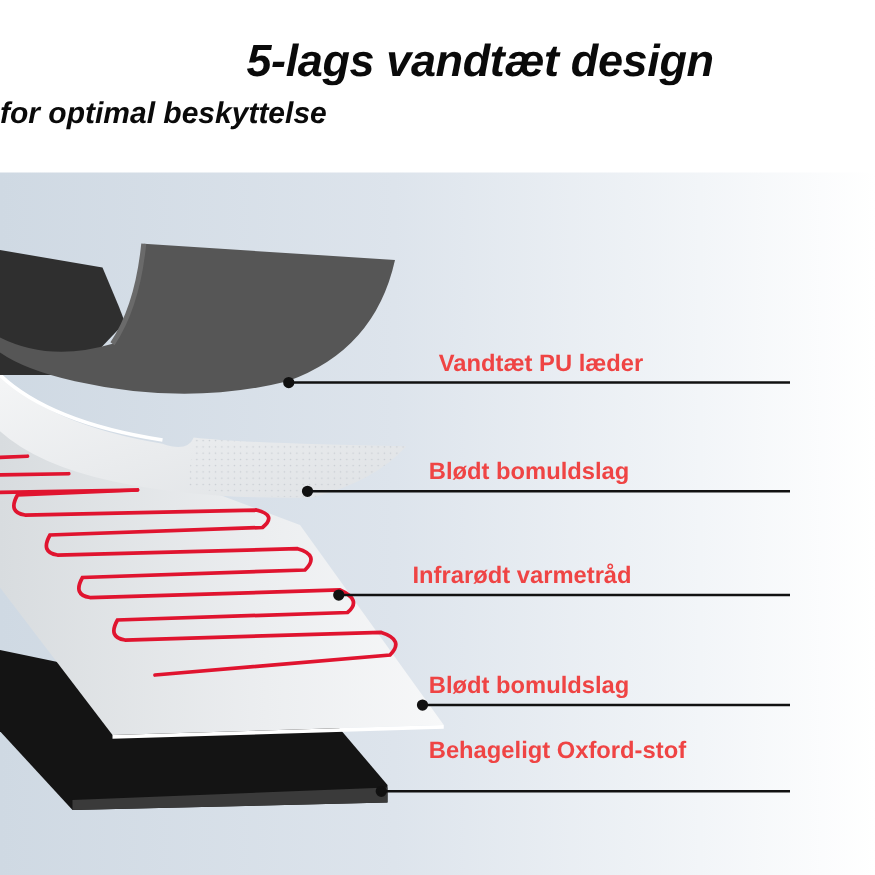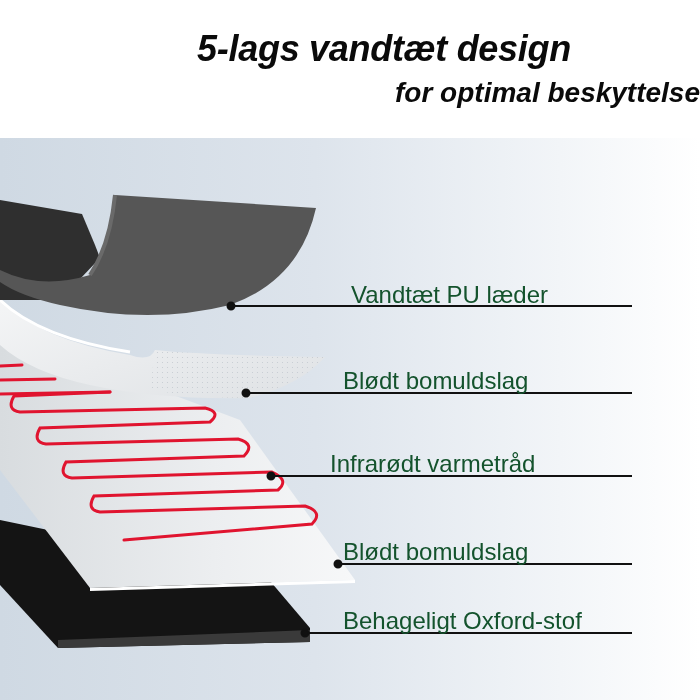--- a/index.html
+++ b/index.html
@@ -1,22 +1,22 @@
 <!DOCTYPE html>
 <html><head>
 <meta charset="utf-8">
 <style>
   html, body { margin:0; padding:0; }
   body { width:700px; height:700px; position:relative; overflow:hidden; background:#ffffff; font-family:"Liberation Sans", sans-serif; }
   .title { position:absolute; left:0; width:700px; top:28px; text-align:center; font-size:36px; font-weight:bold; font-style:italic; color:#0a0a0a; letter-spacing:-0.3px;padding-left:34px; }
-  .subtitle { position:absolute; left:0; width:700px; top:77px; text-align:right; font-size:28px; font-weight:bold; font-style:italic; color:#0a0a0a; }
+  .subtitle { position:absolute; left:0; width:700px; top:77px; text-align:left; font-size:24px; font-weight:bold; font-style:italic; color:#0a0a0a; }
   .panel { position:absolute; left:0; top:138px; width:700px; height:562px;
     background: linear-gradient(90deg, #cfd9e3 0%, #dde4ec 45%, #f2f5f8 80%, #ffffff 100%); }
   svg.art { position:absolute; left:0; top:0; width:700px; height:700px; }
-  .label { position:absolute; font-size:24px; font-weight:normal; color:#14532d; white-space:nowrap; }
+  .label { position:absolute; font-size:19px; font-weight:bold; color:#ef4444; white-space:nowrap; }
 </style>
 </head>
 <body>
 
 <div class="title">5-lags vandtæt design</div>
 <div class="subtitle">for optimal beskyttelse</div>
 
 <div class="panel"></div>
 
 <svg class="art" viewBox="0 0 700 700">
@@ -75,13 +75,13 @@
       <circle cx="338" cy="564" r="3.5"></circle>
     <line x1="305" y1="633" x2="632" y2="633"></line>
       <circle cx="305" cy="633" r="3.5"></circle>
   </g>
 </svg>
 
 <div class="label" style="left:351px; top:281px;">Vandtæt PU læder</div>
 <div class="label" style="left:343px; top:367px;">Blødt bomuldslag</div>
 <div class="label" style="left:330px; top:450px;">Infrarødt varmetråd</div>
 <div class="label" style="left:343px; top:538px;">Blødt bomuldslag</div>
-<div class="label" style="left:343px; top:607px;">Behageligt Oxford-stof</div>
+<div class="label" style="left:343px; top:590px;">Behageligt Oxford-stof</div>
 
 </body></html>

